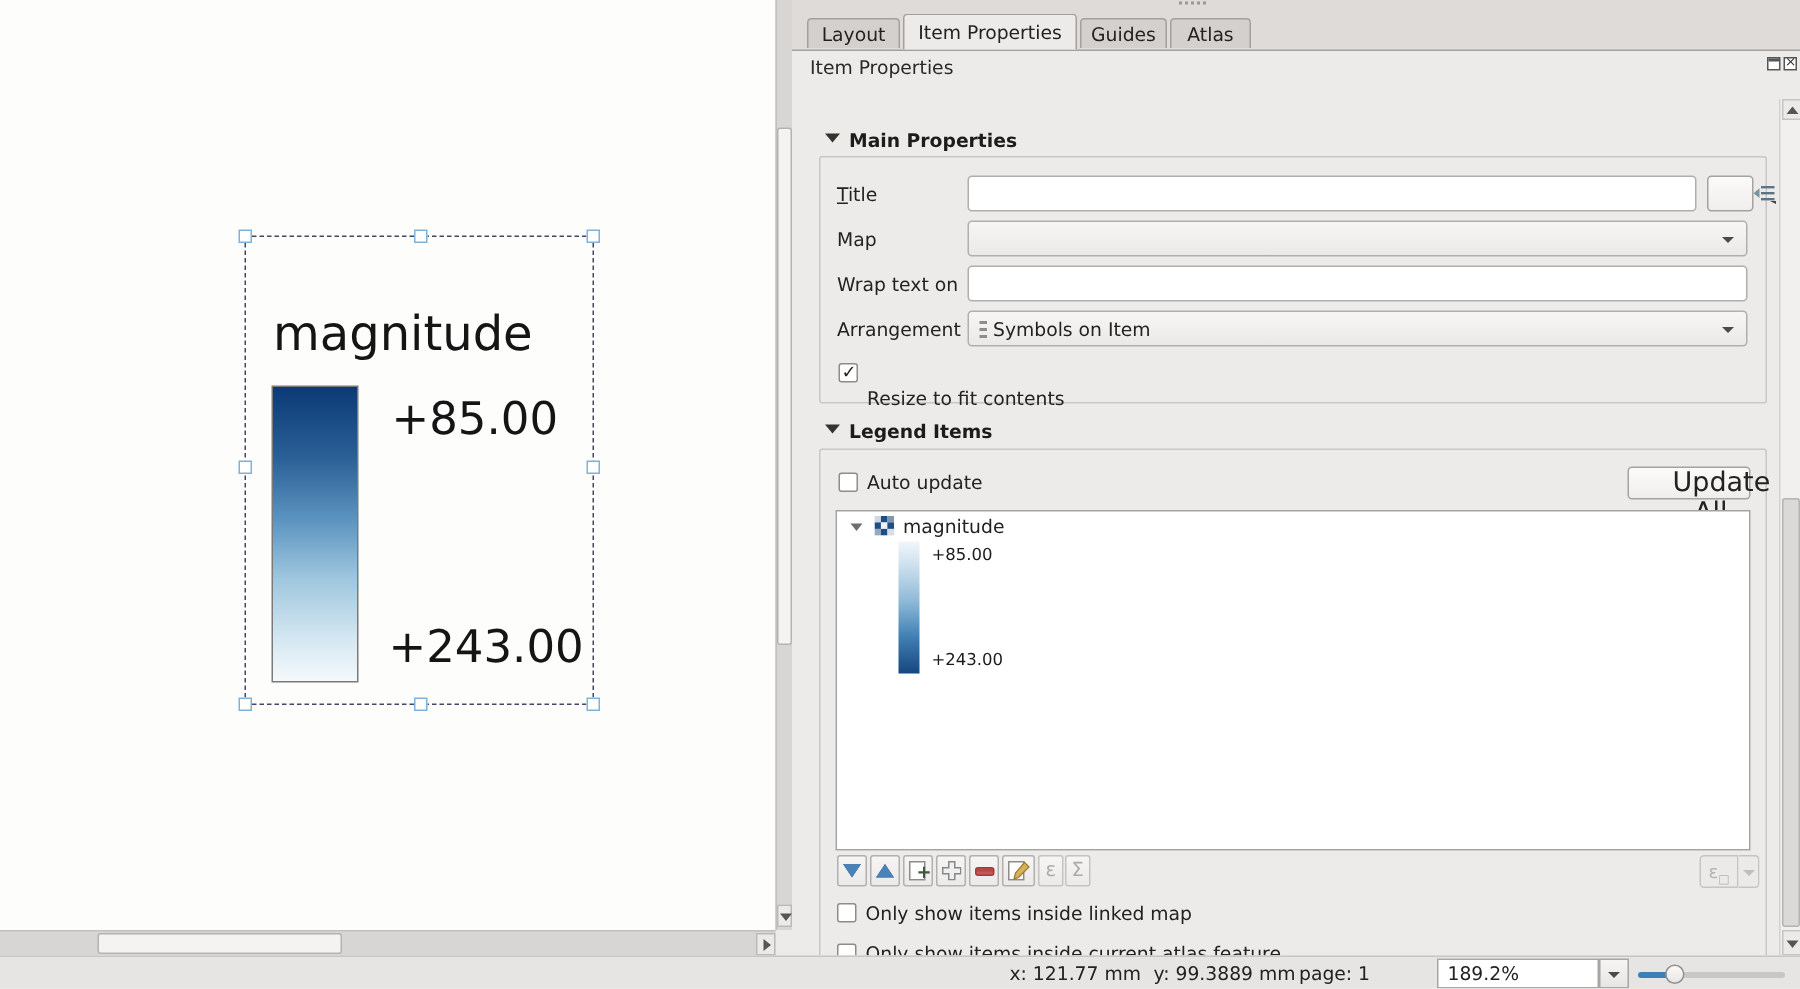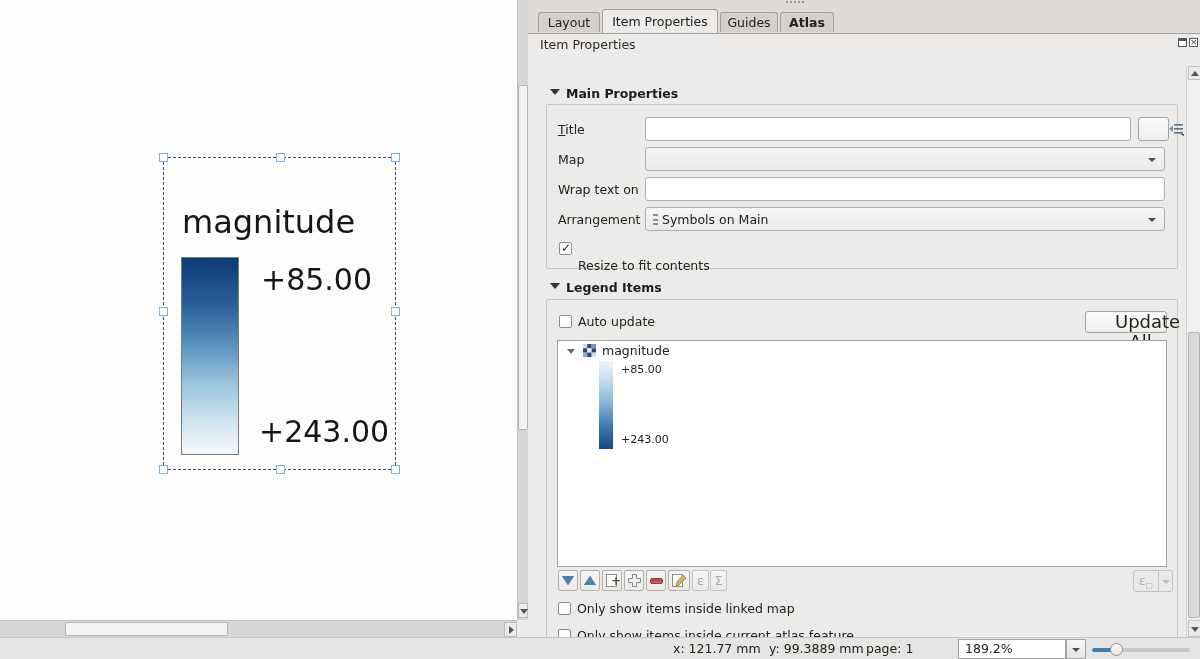--- a/index.html
+++ b/index.html
@@ -163,21 +163,21 @@
     <div class="grip-dots-v"></div>
   </div>
 
   <div class="abs panel">
 
     <div class="tabstrip">
       <div class="grip-dots-h"></div>
       <div class="tab" style="left:10px;width:62px;"><span>Layout</span></div>
       <div class="tab active" style="left:74px;width:116px;"><span>Item Properties</span></div>
       <div class="tab" style="left:192px;width:58px;"><span>Guides</span></div>
-      <div class="tab" style="left:252px;width:54px;font-weight:bold;"><span>Atlas</span></div>
+      <div class="tab" style="left:252px;width:54px;"><span>Atlas</span></div>
     </div>
 
     <div class="dock-titlebar">
       <span class="dock-title">Item Properties</span>
       <span class="float-icon"></span>
       <span class="close-icon">×</span>
     </div>
 
 
     <div class="grp-arrow abs" style="left:22px;top:89px;"></div>
@@ -201,21 +201,21 @@
       <span></span>
       <i class="carrow"></i>
     </div>
 
     <div class="fld-label" style="left:30px;top:182px;">Wrap text on</div>
     <div class="txt-input" style="left:117px;top:177px;width:520px;"></div>
 
     <div class="fld-label" style="left:30px;top:212px;">Arrangement</div>
     <div class="combo" style="left:117px;top:207px;width:520px;">
       <span class="grip6"></span>
-      <span class="combo-grip-text">Symbols on Main</span>
+      <span class="combo-grip-text">Symbols on Item</span>
       <i class="carrow"></i>
     </div>
 
     <span class="checkbox checked" style="left:31px;top:242px;"></span>
     <span class="cb-label" style="left:50px;top:258px;">Resize to fit contents</span>
 
     <div class="grp-arrow abs" style="left:22px;top:283px;"></div>
     <div class="grp-hdr" style="left:38px;top:280px;">Legend Items</div>
     <div class="grp-frame" style="left:18px;top:299px;width:632px;height:400px;"></div>
 

